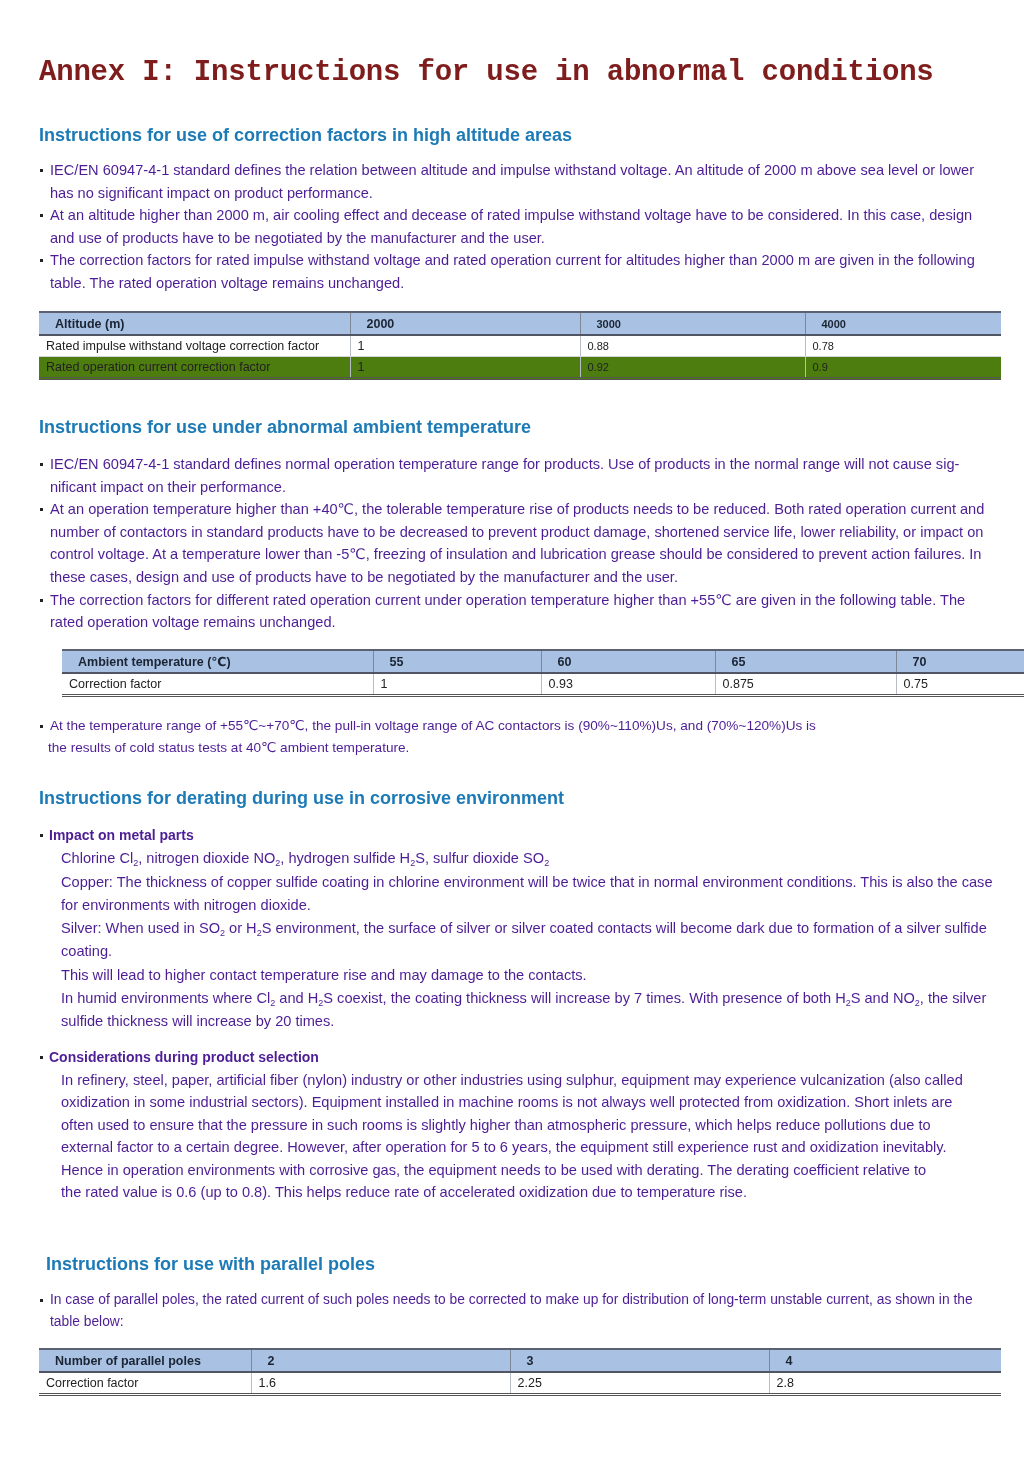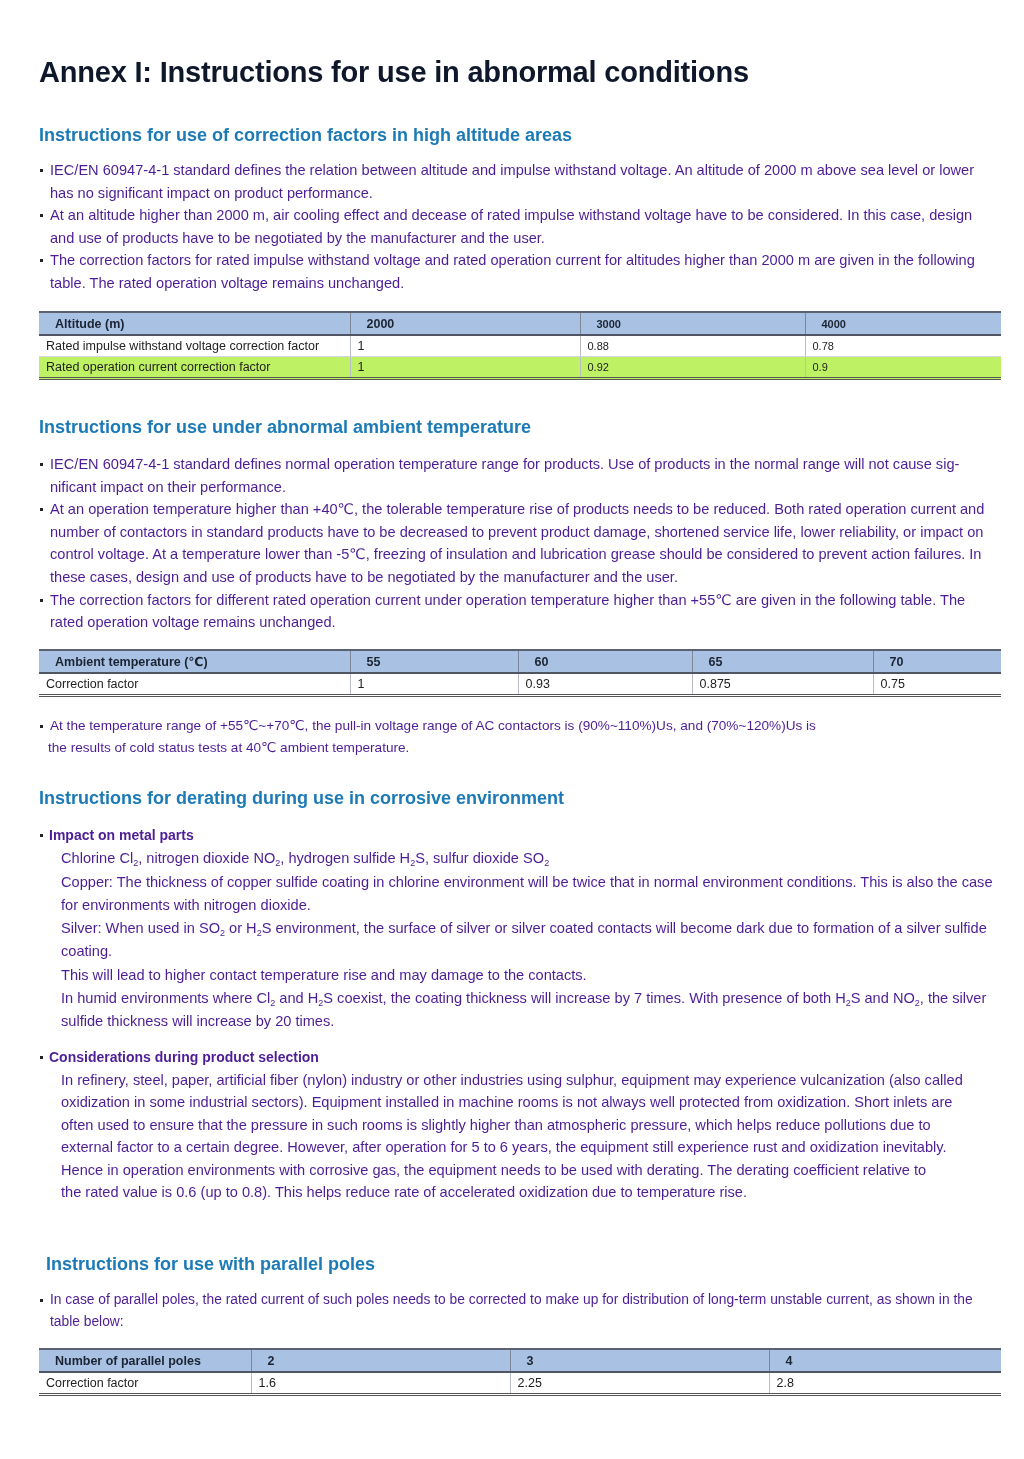--- a/index.html
+++ b/index.html
@@ -3,22 +3,23 @@
 <meta charset="utf-8">
 <style>
   html, body { margin: 0; padding: 0; background: #ffffff; }
   body {
     width: 1024px; height: 1459px; overflow: hidden; position: relative;
     font-family: "Liberation Sans", "DejaVu Sans", sans-serif; color: #1e1e1e;
   }
   .page { position: absolute; left: 39px; top: 0; width: 962px; }
   h1 {
     position: absolute; left: 0; top: 56px; margin: 0;
-    font-size: 29px; font-weight: bold; color: #0f172a; letter-spacing: -0.2px;
+    font-size: 29px; font-weight: bold; color: #7f1d1d; letter-spacing: -0.2px;
     white-space: nowrap;
+    font-family: Liberation Mono, monospace;
   }
   h2 {
     position: absolute; left: 0; margin: 0;
     font-size: 18px; font-weight: bold; color: #1c7ab6; white-space: nowrap;
   }
   .para {
     position: absolute; left: 0; width: 970px;
     font-size: 14.6px; line-height: 22.6px; color: #4c1d95;
   }
   .bullet { position: relative; padding-left: 11px; }
@@ -39,21 +40,21 @@
   table.dt th {
     background: #a9c2e4; text-align: left; font-weight: bold; font-size: 12.5px;
     padding: 0 16px; height: 21px; border-top: 2px solid #5a6170; border-bottom: 2px solid #4f5562;
     border-left: 1px solid #7d8797; color: #1b2433;
   }
   table.dt th:first-child { border-left: none; }
   table.dt td {
     padding: 0 7px; height: 20px; border-left: 1px solid #b8bcc6; border-bottom: 1px solid #d3d6dc;
   }
   table.dt td:first-child { border-left: none; }
-  table.dt tr.shade td { background: #bef264; }
+  table.dt tr.shade td { background: #4d7c0f; }
   .small td:not(:first-child) { font-size: 11px; }
   .small th:not(:first-child) { font-size: 11px; }
 </style>
 </head>
 <body>
 
 <div class="page">
 
   <h1>Annex I: Instructions for use in abnormal conditions</h1>
 
@@ -93,21 +94,21 @@
   </tbody>
     </table>
 
   <h2 style="top:417px;">Instructions for use under abnormal ambient temperature</h2>
   <div class="para" style="top:453px;">
     <div class="bullet" style="width:945px">IEC/EN 60947-4-1 standard defines normal operation temperature range for products. Use of products in the normal range will not cause sig-nificant impact on their performance.</div>
     <div class="bullet">At an operation temperature higher than +40℃, the tolerable temperature rise of products needs to be reduced. Both rated operation current and number of contactors in standard products have to be decreased to prevent product damage, shortened service life, lower reliability, or impact on control voltage. At a temperature lower than -5℃, freezing of insulation and lubrication grease should be considered to prevent action failures. In these cases, design and use of products have to be negotiated by the manufacturer and the user.</div>
     <div class="bullet" style="width:945px">The correction factors for different rated operation current under operation temperature higher than +55℃ are given in the following table. The rated operation voltage remains unchanged.</div>
   </div>
 
-  <table class="dt" style="top:649px;">
+  <table class="dt" style="top:649px;margin-left:23px;">
     <colgroup>
         <col style="width:311px">
         <col style="width:168px">
         <col style="width:174px">
         <col style="width:181px">
         <col>
       </colgroup>
     <tbody>
         <tr>
       <th>Ambient temperature (℃)</th>

